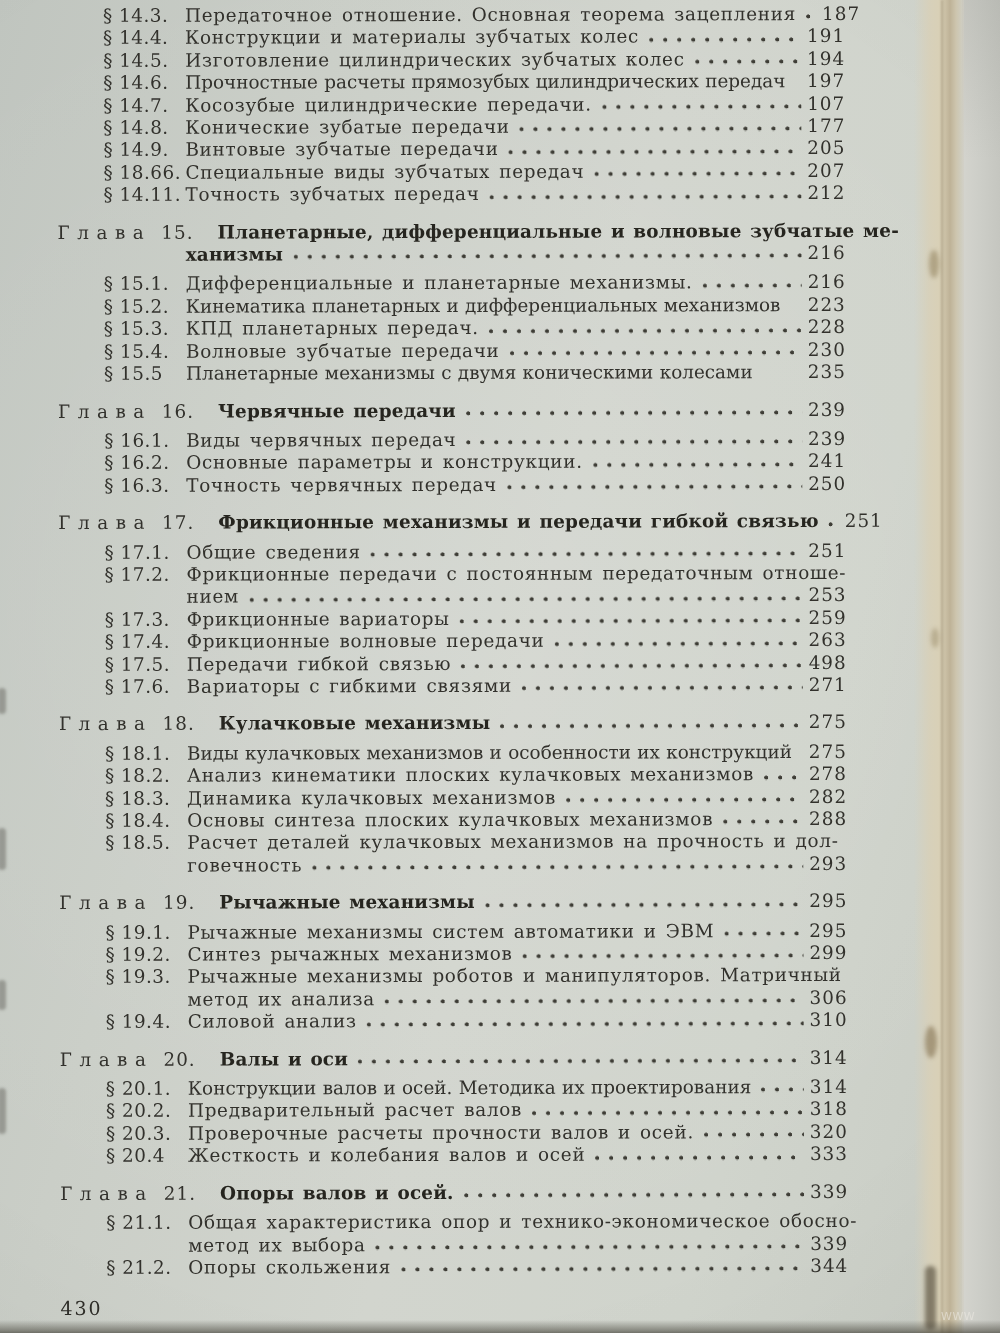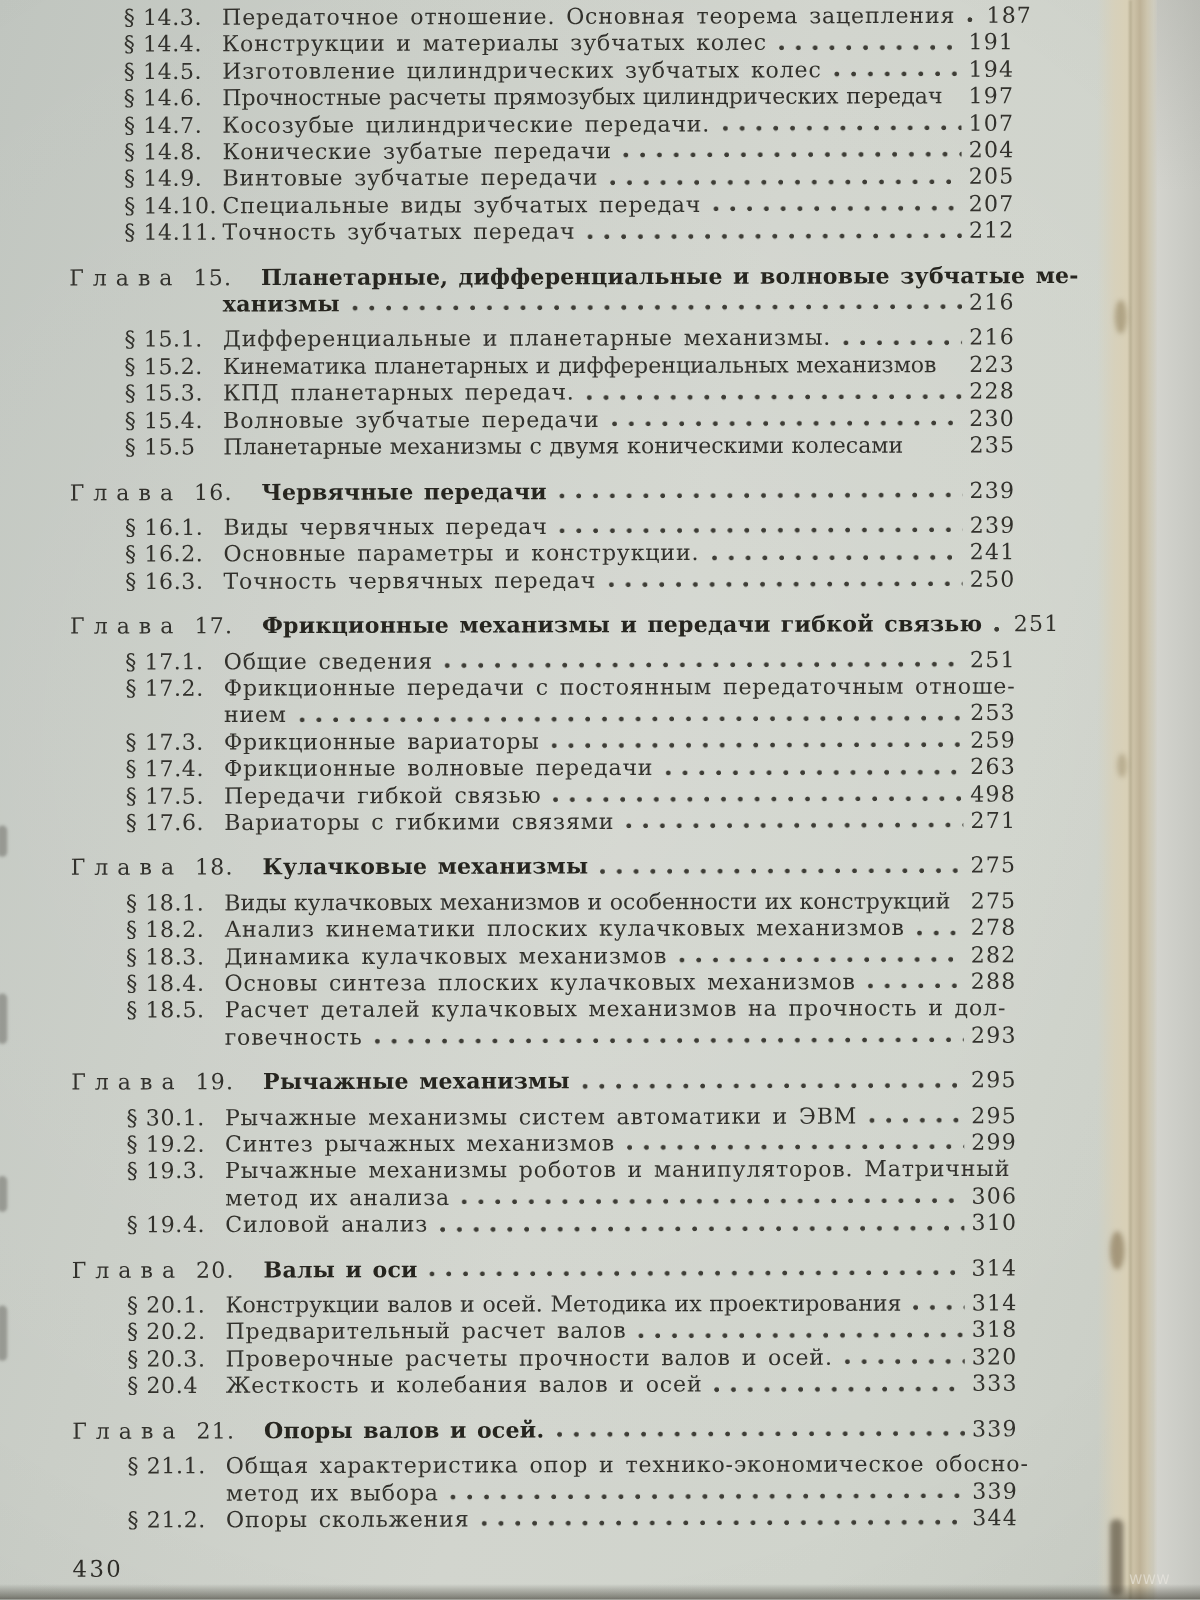--- a/index.html
+++ b/index.html
@@ -139,36 +139,36 @@
               <span class="pg">107</span>
             </div>
           </div>
         </div>
         <div class="sec">
           <span class="sec-num">§ 14.8.</span>
           <div class="sec-content">
             <div class="sec-line sec-last">
               <span class="sec-text">Конические зубатые передачи</span>
               <span class="leader"></span>
-              <span class="pg">204</span>
+              <span class="pg">177</span>
             </div>
           </div>
         </div>
         <div class="sec">
           <span class="sec-num">§ 14.9.</span>
           <div class="sec-content">
             <div class="sec-line sec-last">
               <span class="sec-text">Винтовые зубчатые передачи</span>
               <span class="leader"></span>
               <span class="pg">205</span>
             </div>
           </div>
         </div>
         <div class="sec">
-          <span class="sec-num">§ 14.10.</span>
+          <span class="sec-num">§ 18.66.</span>
           <div class="sec-content">
             <div class="sec-line sec-last">
               <span class="sec-text">Специальные виды зубчатых передач</span>
               <span class="leader"></span>
               <span class="pg">207</span>
             </div>
           </div>
         </div>
         <div class="sec">
           <span class="sec-num">§ 14.11.</span>
@@ -424,21 +424,21 @@
         <div class="ch-head">
           <div class="ch-line">
             <span class="ch-word">Глава</span>
             <span class="ch-num">19.</span>
             <span class="ch-title">Рычажные механизмы</span>
             <span class="leader"></span>
             <span class="pg">295</span>
           </div>
         </div>
         <div class="sec">
-          <span class="sec-num">§ 30.1.</span>
+          <span class="sec-num">§ 19.1.</span>
           <div class="sec-content">
             <div class="sec-line sec-last">
               <span class="sec-text">Рычажные механизмы систем автоматики и ЭВМ</span>
               <span class="leader"></span>
               <span class="pg">295</span>
             </div>
           </div>
         </div>
         <div class="sec">
           <span class="sec-num">§ 19.2.</span>

